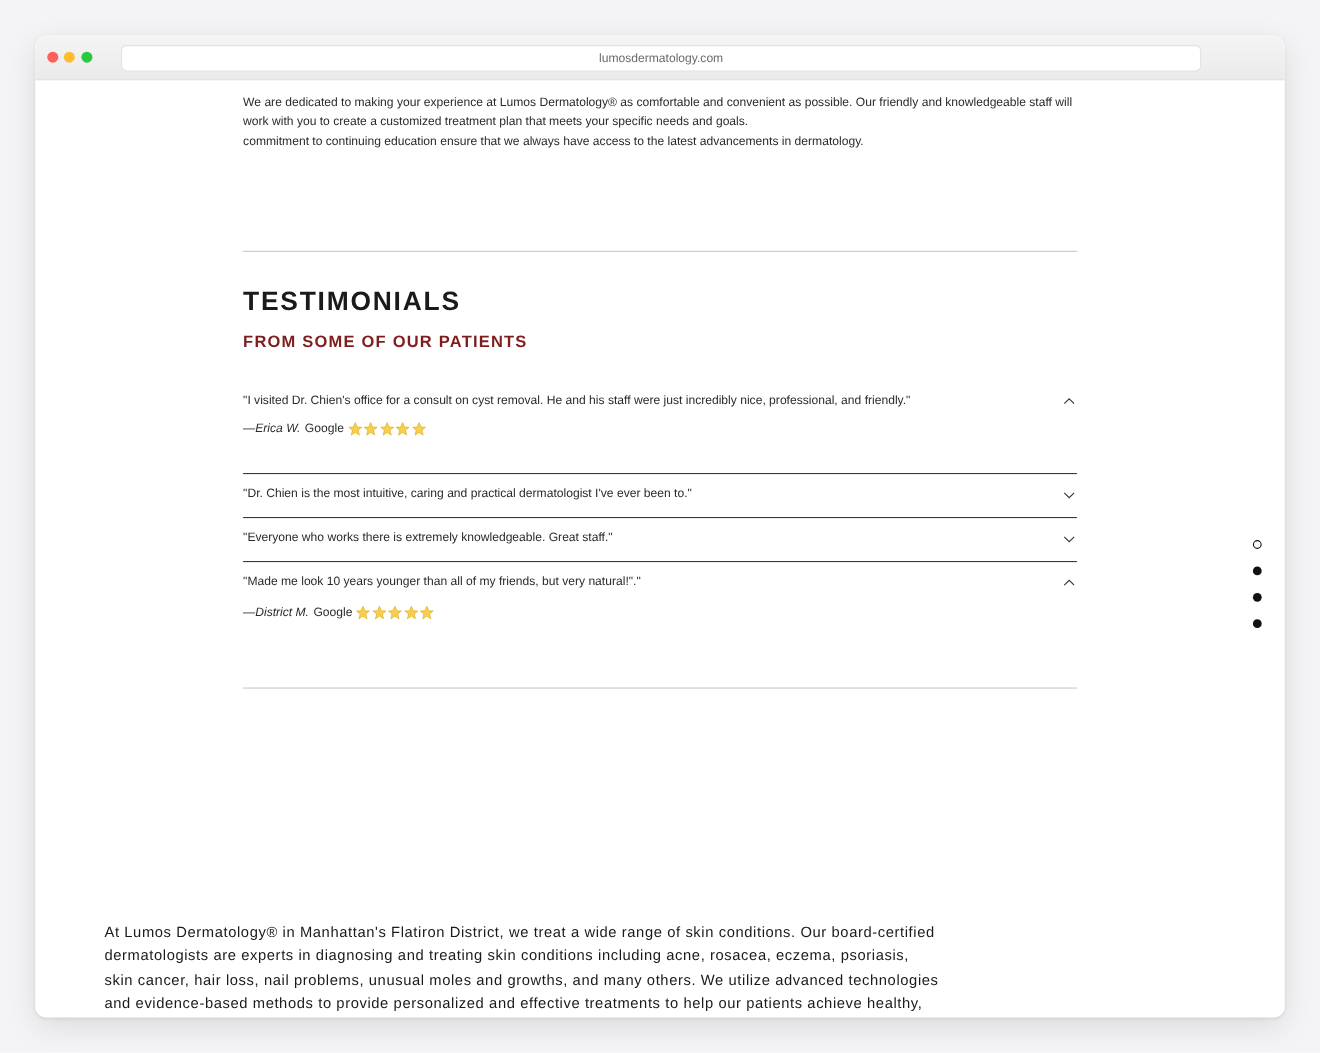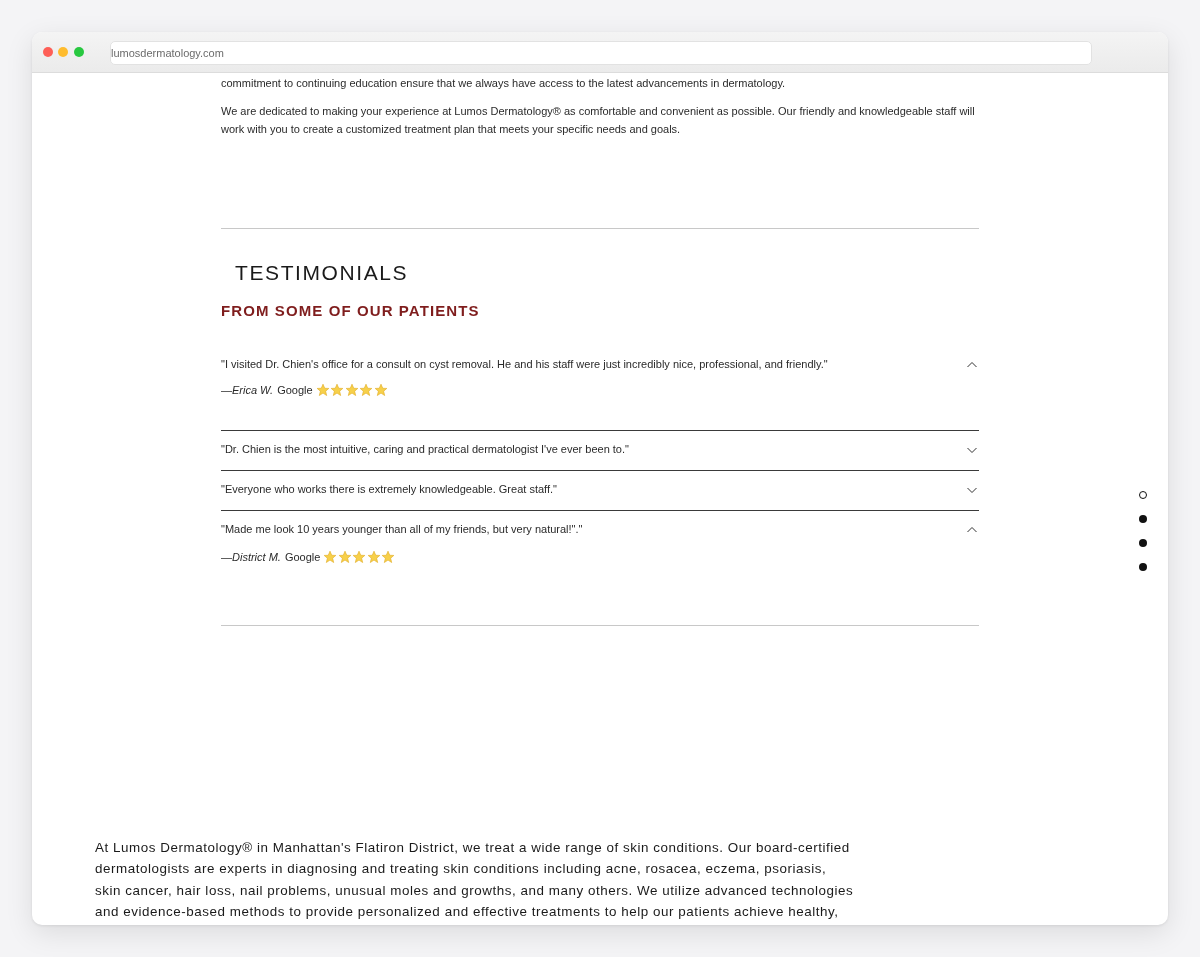--- a/index.html
+++ b/index.html
@@ -30,35 +30,35 @@
   .dot.red { left: 11px; background: #fe5f57; }
   .dot.yellow { left: 26px; background: #febc2e; }
   .dot.green { left: 42px; background: #28c840; }
   .urlbar {
     position: absolute; left: 78px; top: 9px;
     width: 980px; height: 22px;
     background: #ffffff;
     border: 1px solid #e2e2e2;
     border-radius: 5px;
     font-size: 11px; color: #6b6b6b;
-    text-align: left; line-height: 22px;
+    text-align: center; line-height: 22px;
   }
   .content {
     position: absolute; left: 0; top: 41px; right: 0; bottom: 0;
     overflow: hidden;
   }
   .col { position: absolute; left: 189px; width: 758px; }
   .p {
     font-size: 11px; line-height: 18px; color: #2a2a2a;
     margin: 0;
   }
   .hr { position: absolute; left: 189px; width: 758px; height: 0; border-top: 1px solid #c8c8c8; }
   .h2 {
-    position: absolute; left: 203px;
-    font-size: 21px; font-weight: normal; letter-spacing: 1.6px; color: #1a1a1a;
+    position: absolute; left: 189px;
+    font-size: 24px; font-weight: bold; letter-spacing: 1.6px; color: #1a1a1a;
   }
   .h3 {
     position: absolute; left: 189px;
     font-size: 15px; font-weight: bold; letter-spacing: 1.1px; color: #7f1d1d;
   }
   .acc-row {
     position: absolute; left: 189px; width: 758px;
   }
   .acc-q {
     position: absolute; left: 0; font-size: 11px; color: #2a2a2a; white-space: nowrap;
@@ -90,22 +90,22 @@
   <div class="titlebar">
     <span class="dot red"></span>
     <span class="dot yellow"></span>
     <span class="dot green"></span>
     <div class="urlbar">lumosdermatology.com</div>
   </div>
 
   <div class="content">
 
     <div class="col" style="top:1px;">
+      <p class="p" style="margin-top:10px;">We are dedicated to making your experience at Lumos Dermatology® as comfortable and convenient as possible. Our friendly and knowledgeable staff will work with you to create a customized treatment plan that meets your specific needs and goals.</p>
       <p class="p">commitment to continuing education ensure that we always have access to the latest advancements in dermatology.</p>
-      <p class="p" style="margin-top:10px;">We are dedicated to making your experience at Lumos Dermatology® as comfortable and convenient as possible. Our friendly and knowledgeable staff will work with you to create a customized treatment plan that meets your specific needs and goals.</p>
     </div>
 
     <div class="hr" style="top:155px;"></div>
 
     <div class="h2" style="top:188px;">TESTIMONIALS</div>
     <div class="h3" style="top:229px;">FROM SOME OF OUR PATIENTS</div>
 
     <div class="acc-row" style="top:285px;">
       <div class="acc-q" style="top:0;">"I visited Dr. Chien's office for a consult on cyst removal. He and his staff were just incredibly nice, professional, and friendly."</div>
       <svg class="chev" style="top:2px;" viewBox="0 0 10 10">

